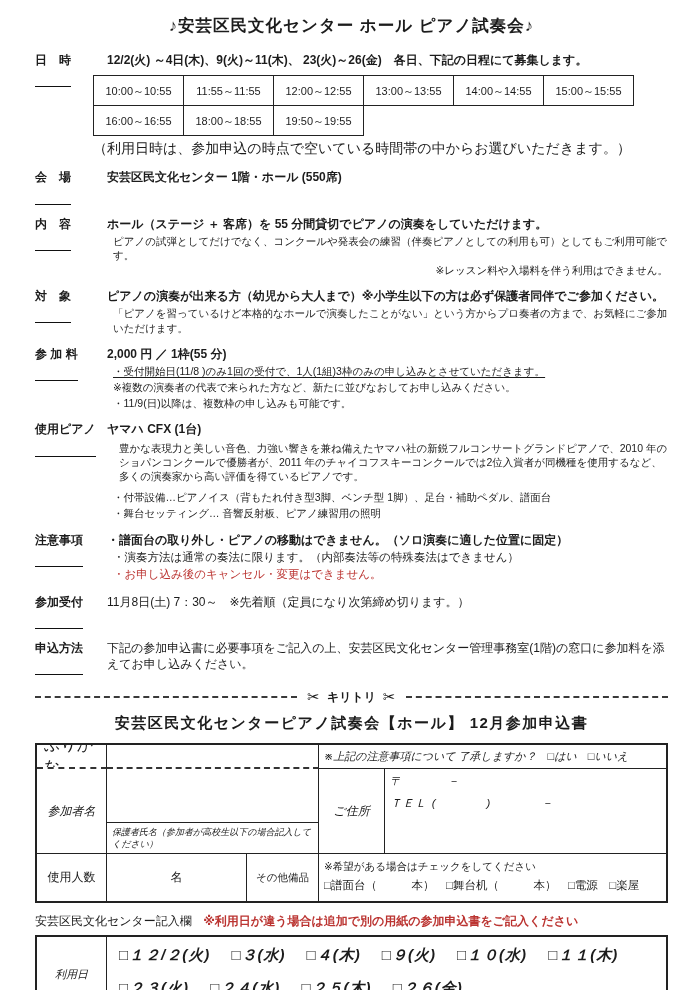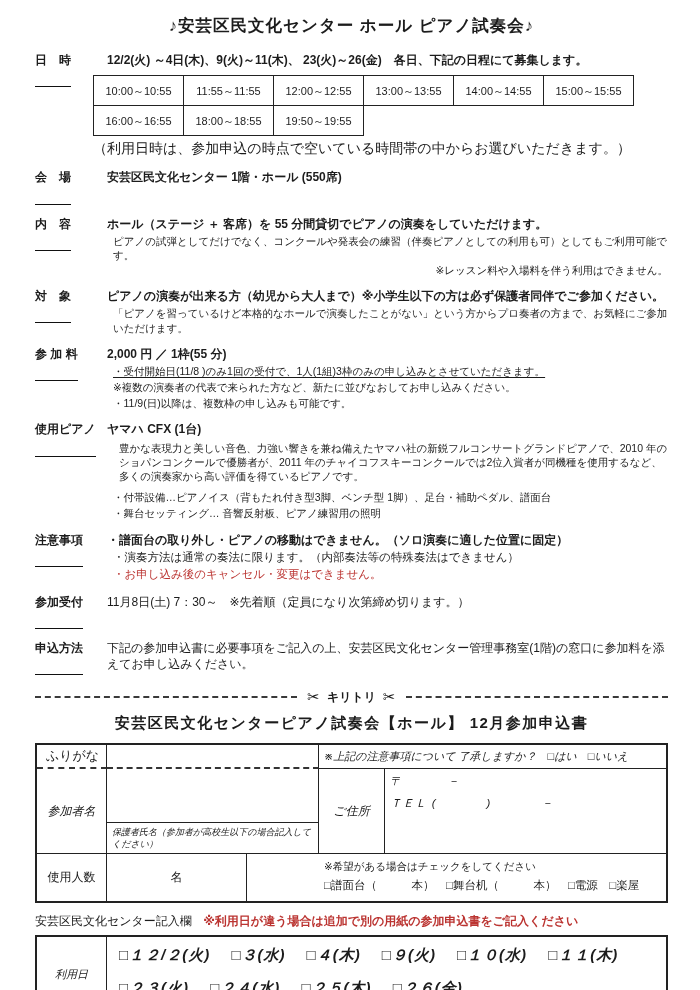--- a/index.html
+++ b/index.html
@@ -217,35 +217,36 @@
       <span class="scissor">✂</span>
       <span>キリトリ</span>
       <span class="scissor">✂</span>
     </div>
     <div class="dash"></div>
   </div>
 
   <div class="form-title">安芸区民文化センターピアノ試奏会【ホール】 12月参加申込書</div>
 
   <div class="apptable">
-    <div class="cell br bb-dash c-center lab" style="grid-column:1; grid-row:1; font-size:13px;padding-left:7px;">ふりがな</div>
+    <div class="cell br bb-dash c-center lab" style="grid-column:1; grid-row:1; font-size:16px;padding-left:7px;">ふりがな</div>
     <div class="cell br bb-dash" style="grid-column:2 / 4; grid-row:1;"></div>
     <div class="cell bb consent-cell" style="grid-column:4 / 6; grid-row:1;">※上記の注意事項について 了承しますか？　□はい　□いいえ</div>
 
     <div class="cell br bb c-center lab" style="grid-column:1; grid-row:2 / 4;">参加者名</div>
     <div class="cell br bb" style="grid-column:2 / 4; grid-row:2;"></div>
     <div class="cell br bb guardian-cell" style="grid-column:2 / 4; grid-row:3;">保護者氏名（参加者が高校生以下の場合記入してください）</div>
     <div class="cell br bb c-center lab" style="grid-column:4; grid-row:2 / 4;">ご住所</div>
     <div class="cell bb addr-cell" style="grid-column:5; grid-row:2 / 4;">
       <div>〒　　　　－</div>
       <div class="tel">ＴＥＬ (　　　　)　　　　－</div>
     </div>
 
     <div class="cell br c-center lab" style="grid-column:1; grid-row:4;">使用人数</div>
     <div class="cell br c-center lab" style="grid-column:2; grid-row:4;">名</div>
+    <div class="cell br c-center lab-sm" style="grid-column:3; grid-row:4;">その他備品</div>
     <div class="cell" style="grid-column:4 / 6; grid-row:4;">
       <div class="other-note">※希望がある場合はチェックをしてください</div>
       <div class="other-opts">□譜面台（　　　本）　□舞台机（　　　本）　□電源　□楽屋</div>
     </div>
   </div>
 
   <div class="office-line">
     <span class="office-label">安芸区民文化センター記入欄</span>
     <span class="office-warning red-text">※利用日が違う場合は追加で別の用紙の参加申込書をご記入ください</span>
   </div>

